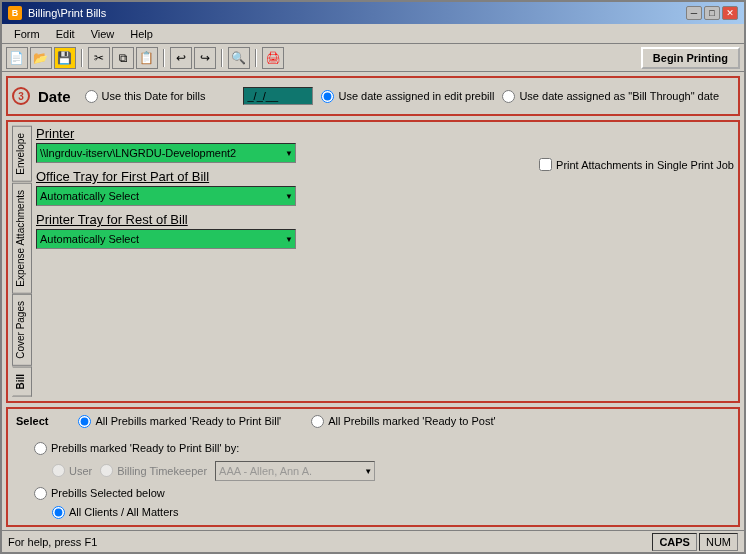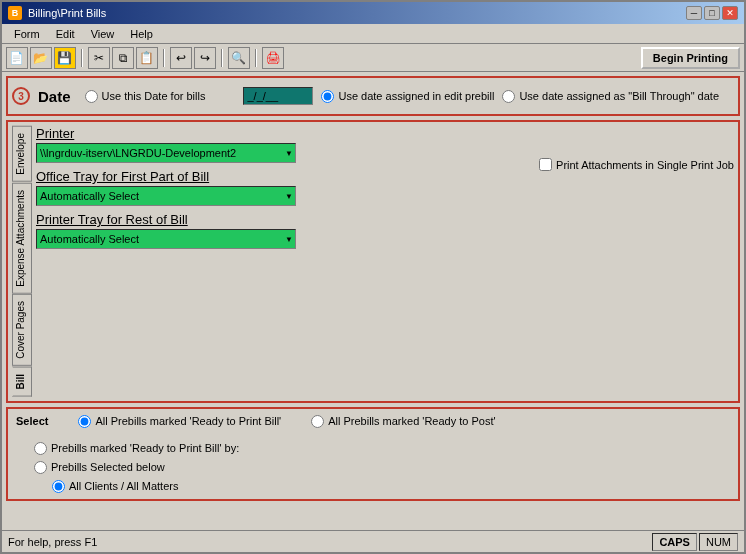--- a/index.html
+++ b/index.html
@@ -390,20 +390,35 @@
           <input type="radio" name="select_option" style="">
           <span>All Prebills marked 'Ready to Post'</span>
         </label>
       </div>
       <div style="display:flex; align-items:center; gap:8px; margin-left:18px;margin-top:8px;">
         <label class="radio-group">
           <input type="radio" name="select_option" style="">
           <span>Prebills marked 'Ready to Print Bill' by:</span>
         </label>
       </div>
+      <div style="display:flex; align-items:center; gap:8px; margin-left:36px;">
+        <label class="radio-group disabled">
+          <input type="radio" name="by_option" disabled="" style="">
+          <span class="disabled">User</span>
+        </label>
+        <label class="radio-group disabled">
+          <input type="radio" name="by_option" disabled="" style="">
+          <span class="disabled">Billing Timekeeper</span>
+        </label>
+        <div class="select-wrapper" style="width:160px;">
+          <select disabled="" style="background:#d4d0c8; color:#808080;">
+            <option>AAA - Allen, Ann A.</option>
+          </select>
+        </div>
+      </div>
       <div style="margin-left:18px;">
         <label class="radio-group">
           <input type="radio" name="select_option" style="">
           <span>Prebills Selected below</span>
         </label>
       </div>
       <div style="margin-left:36px; display:flex; flex-direction:column; gap:4px;">
         <label class="radio-group">
           <input type="radio" name="clients_option" checked="" style="">
           <span>All Clients / All Matters</span>

